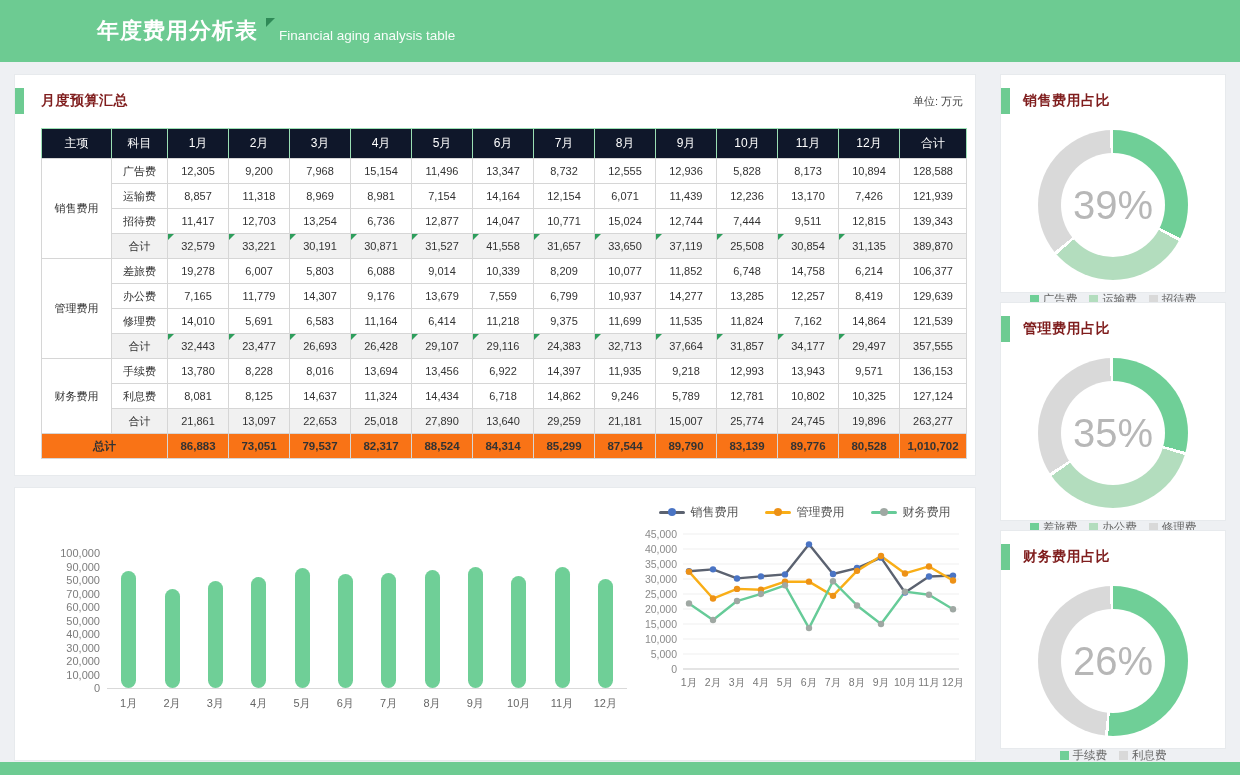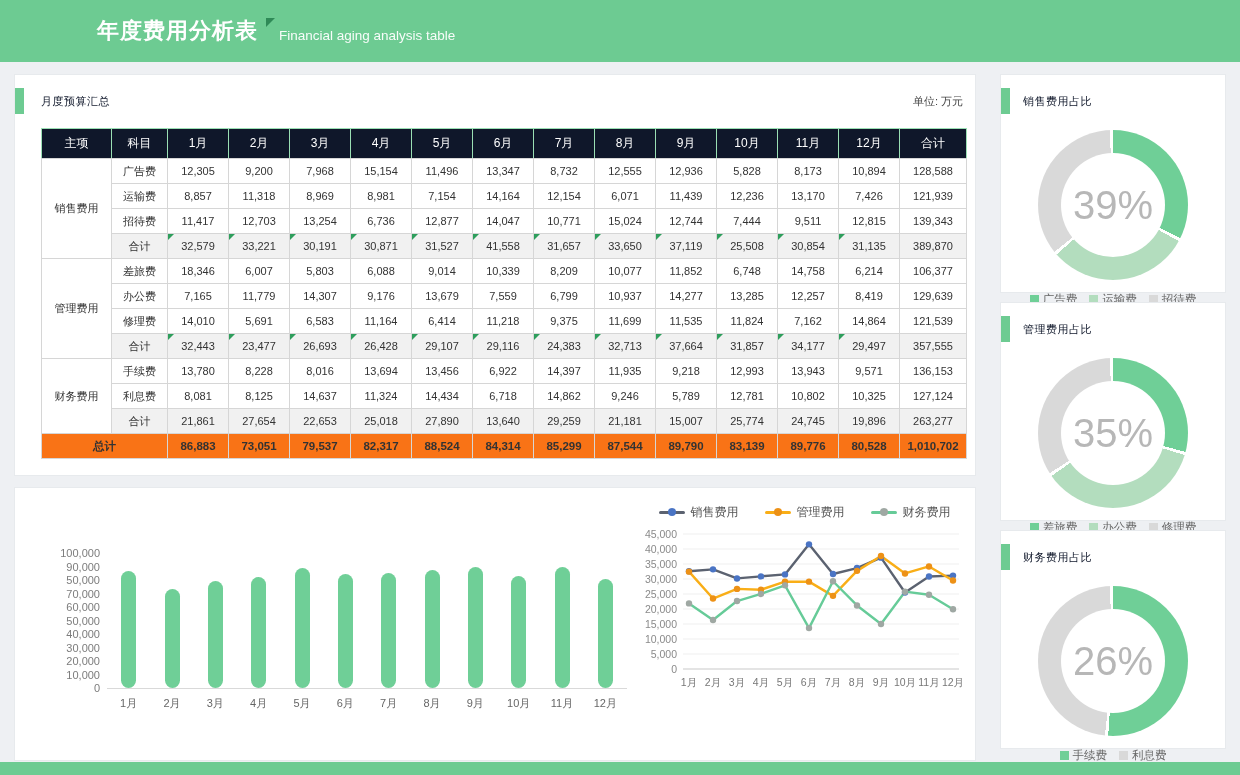--- a/index.html
+++ b/index.html
@@ -20,21 +20,21 @@
   
   .card { position:absolute; background:#fff; border:1px solid #e7eaed; }
   .card-table { left:14px; top:74px;  width:962px; height:402px; }
   .card-curve { left:14px; top:487px; width:962px; height:274px; }
   .card-d0 { left:1000px; top:74px;  width:226px; height:219px; }
   .card-d1 { left:1000px; top:302px; width:226px; height:219px; }
   .card-d2 { left:1000px; top:530px; width:226px; height:219px; }
 
   .sec-head { display:flex; align-items:center; padding-top:13px; }
   .accent { width:9px; height:26px; background:#6dcb92; flex:0 0 auto; }
-  .sec-title { font-size:11px; font-weight:normal; color:#0f172a; margin-left:17px; letter-spacing:.5px; }
+  .sec-title { font-size:14px; font-weight:bold; color:#7f1d1d; margin-left:17px; letter-spacing:.5px; }
   .unit { margin-left:auto; margin-right:12px; font-size:11px; color:#444; }
   .card-d0 .sec-title,.card-d1 .sec-title,.card-d2 .sec-title { margin-left:13px; }
 
   
   table.budget { border-collapse:collapse; table-layout:fixed; width:925px; margin:14px auto 0 26px;
     font-size:11px; }
   table.budget col.c-main { width:70px; } table.budget col.c-sub { width:56px; }
   table.budget col.c-m { width:61px; }   table.budget col.c-tot { width:67px; }
   table.budget th, table.budget td { border:1px solid #d6d6d6; text-align:center; height:25px;
     padding:0 2px; overflow:hidden; white-space:nowrap; }
@@ -183,21 +183,21 @@
           <td class="tri">33,650</td>
           <td class="tri">37,119</td>
           <td class="tri">25,508</td>
           <td class="tri">30,854</td>
           <td class="tri">31,135</td>
           <td>389,870</td>
         </tr>
         <tr>
           <td class="group-cell" rowspan="4">管理费用</td>
           <td class="label-cell">差旅费</td>
-          <td>18,346</td>
+          <td>19,278</td>
           <td>6,007</td>
           <td>5,803</td>
           <td>6,088</td>
           <td>9,014</td>
           <td>10,339</td>
           <td>8,209</td>
           <td>10,077</td>
           <td>11,852</td>
           <td>6,748</td>
           <td>14,758</td>
@@ -281,21 +281,21 @@
           <td>9,246</td>
           <td>5,789</td>
           <td>12,781</td>
           <td>10,802</td>
           <td>10,325</td>
           <td>127,124</td>
         </tr>
         <tr class="subrow">
           <td class="label-cell">合计</td>
           <td>21,861</td>
-          <td>27,654</td>
+          <td>13,097</td>
           <td>22,653</td>
           <td>25,018</td>
           <td>27,890</td>
           <td>13,640</td>
           <td>29,259</td>
           <td>21,181</td>
           <td>15,007</td>
           <td>25,774</td>
           <td>24,745</td>
           <td>19,896</td>

